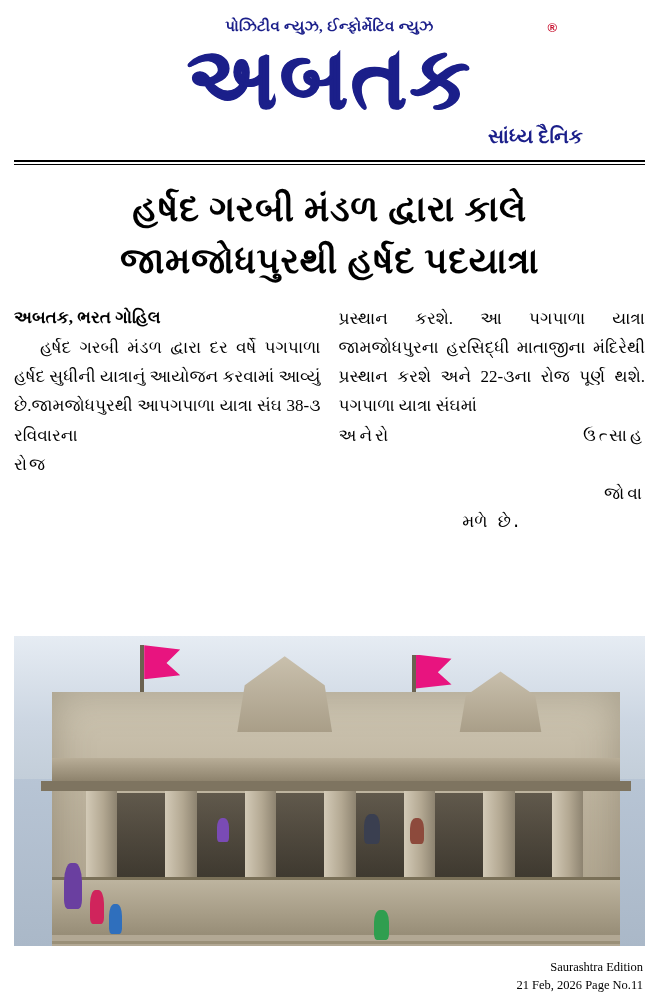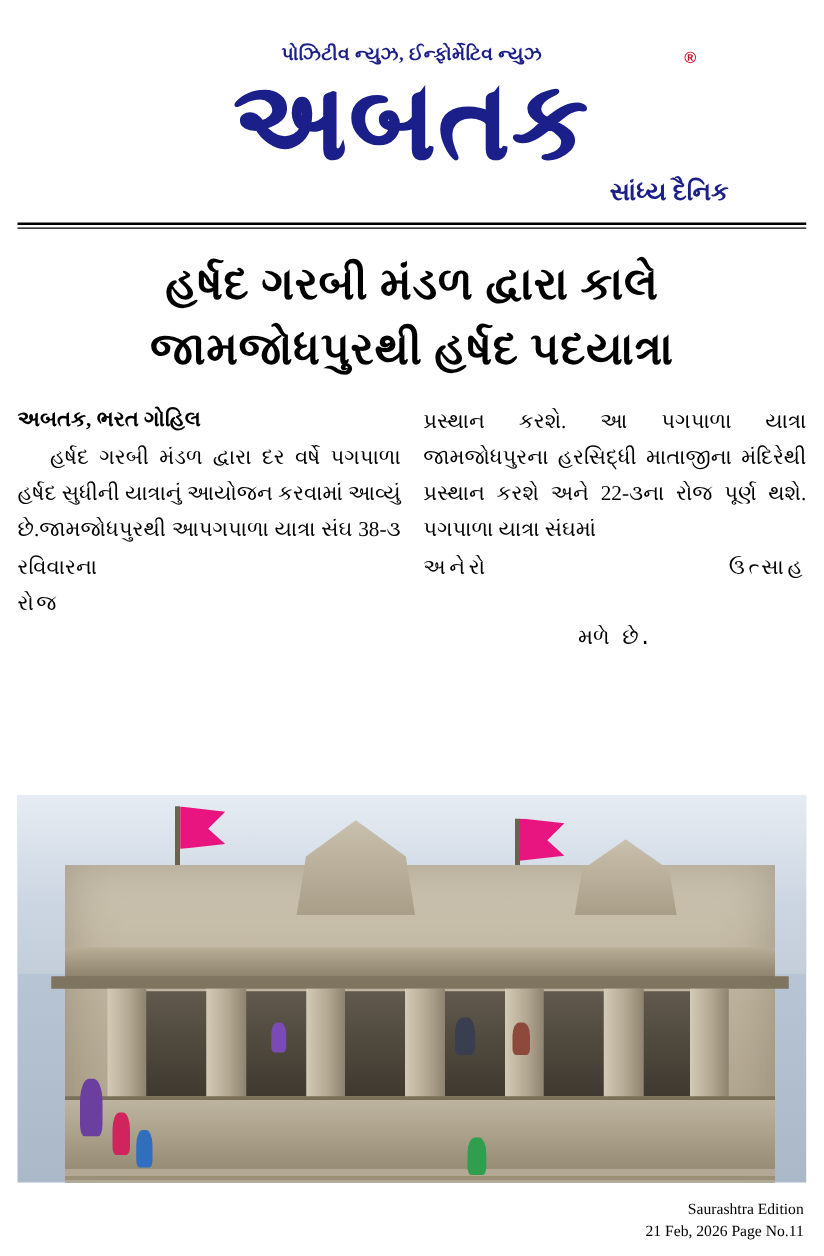--- a/index.html
+++ b/index.html
@@ -13,21 +13,21 @@
     font-family: "Liberation Sans", sans-serif;
     color: #000;
     position: relative;
     overflow: hidden;
   }
   .page {
     width: 659px;
     height: 1005px;
     position: relative;
     box-sizing: border-box;
-    padding: 17px 14px;
+    padding: 0 14px;
   }
 
   
   .masthead {
     text-align: center;
     padding-top: 18px;
     position: relative;
   }
   .tagline-top {
     font-family: "Liberation Serif", serif;
@@ -297,20 +297,21 @@
       <div class="para">હર્ષદ ગરબી મંડળ દ્વારા દર વર્ષે પગપાળા હર્ષદ સુધીની યાત્રાનું આયોજન કરવામાં આવ્યું છે.જામજોધપુરથી આપગપાળા યાત્રા સંઘ 38-૩ રવિવારના</div>
       <div style="letter-spacing:2px;">રોજ</div>
     </div>
 
     <div class="col col-right">
       <div class="para">પ્રસ્થાન કરશે. આ પગપાળા યાત્રા જામજોધપુરના હરસિદ્ધી માતાજીના મંદિરેથી પ્રસ્થાન કરશે અને 22-૩ના રોજ પૂર્ણ થશે. પગપાળા યાત્રા સંઘમાં</div>
       <div class="spread">
         <span style="letter-spacing:3px;">અનેરો</span>
         <span style="letter-spacing:3px;">ઉત્સાહ</span>
       </div>
+      <div style="text-align:right;letter-spacing:3px;">જોવા</div>
       <div style="text-align:center;font-family:Liberation Mono, monospace;">મળે છે.</div>
     </div>
   </div>
 
   <div class="photo-area">
     <div class="photo">
       <div class="sky"></div>
 
       <div class="flag flag-a">
           <span class="cloth"></span>

